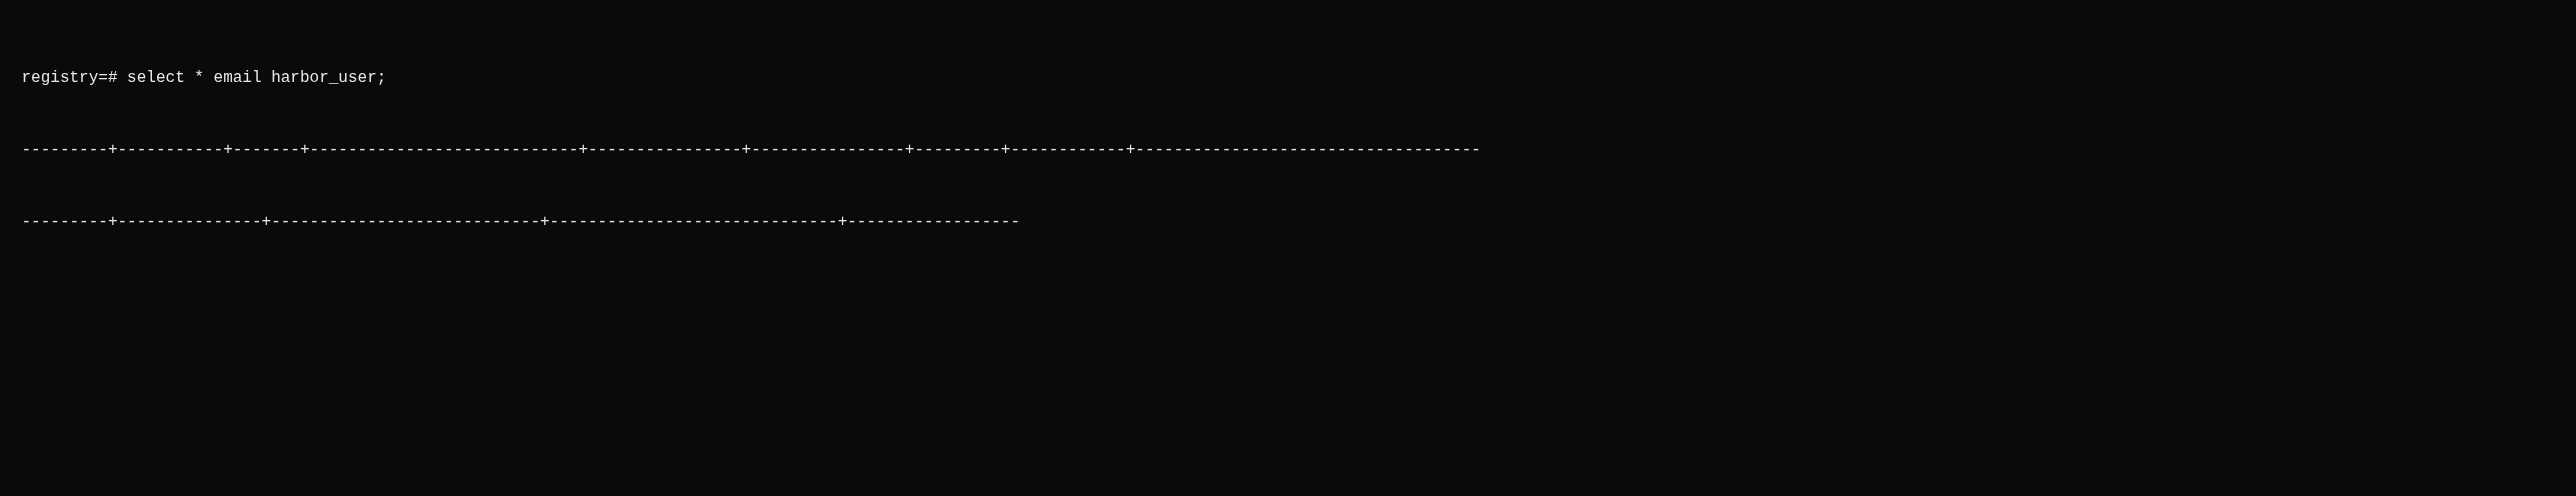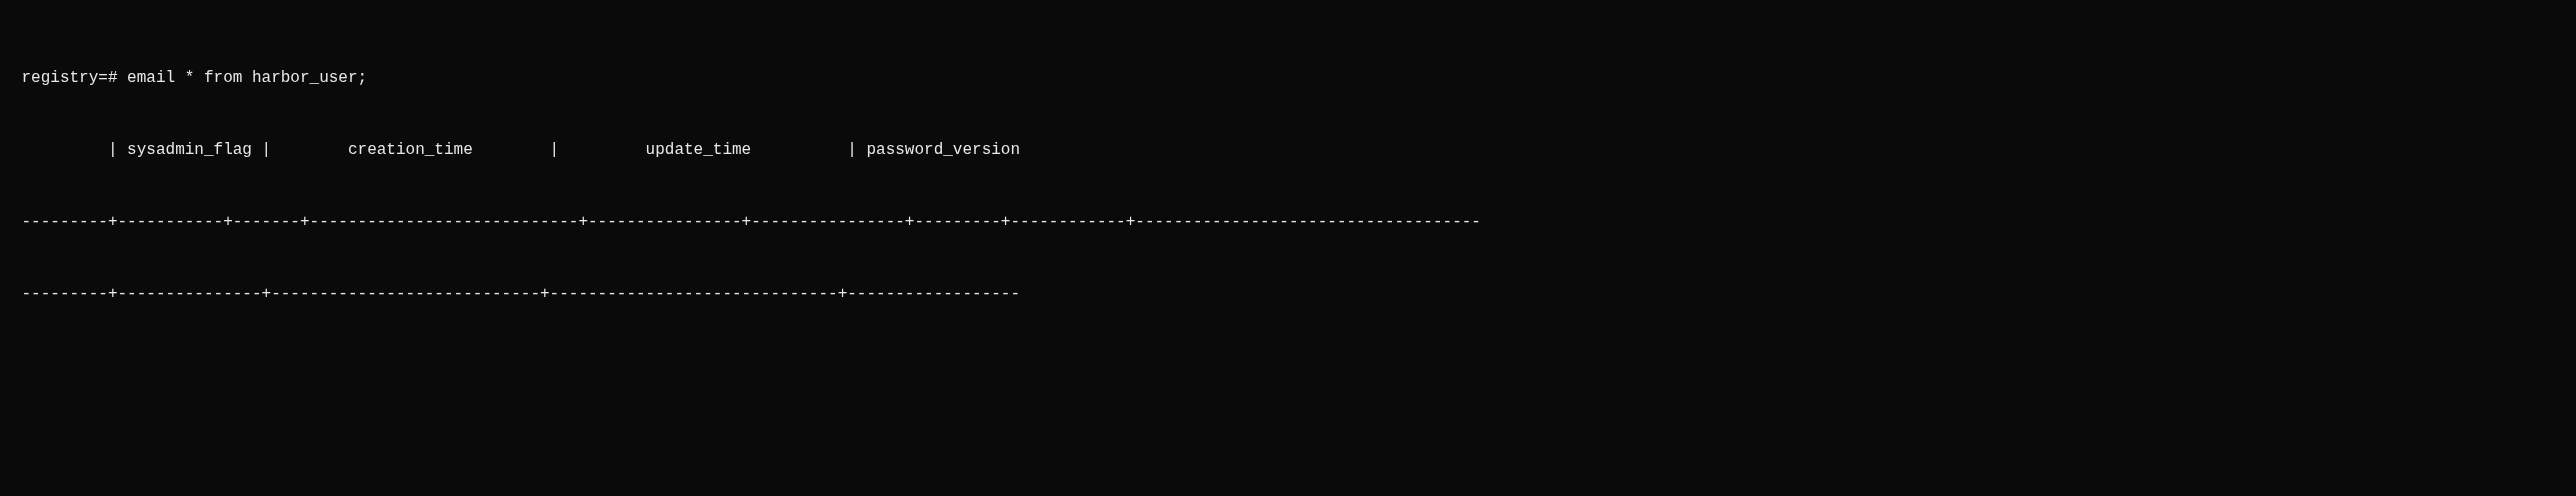--- a/index.html
+++ b/index.html
@@ -31,22 +31,21 @@
     }
 
     @keyframes blink {
       50% { opacity: 0; }
     }
   </style>
 </head>
 <body>
 
 <div class="terminal">
-  <span class="line">registry=# email * from harbor_user;</span>
-  <span class="line">         | sysadmin_flag |        creation_time        |         update_time          | password_version</span>
+  <span class="line">registry=# select * email harbor_user;</span>
   <span class="line">---------+-----------+-------+----------------------------+----------------+----------------+---------+------------+------------------------------------</span>
   <span class="line">---------+---------------+----------------------------+------------------------------+------------------</span>
   <span class="line"> </span>
   
   
   
   
   
   
   

